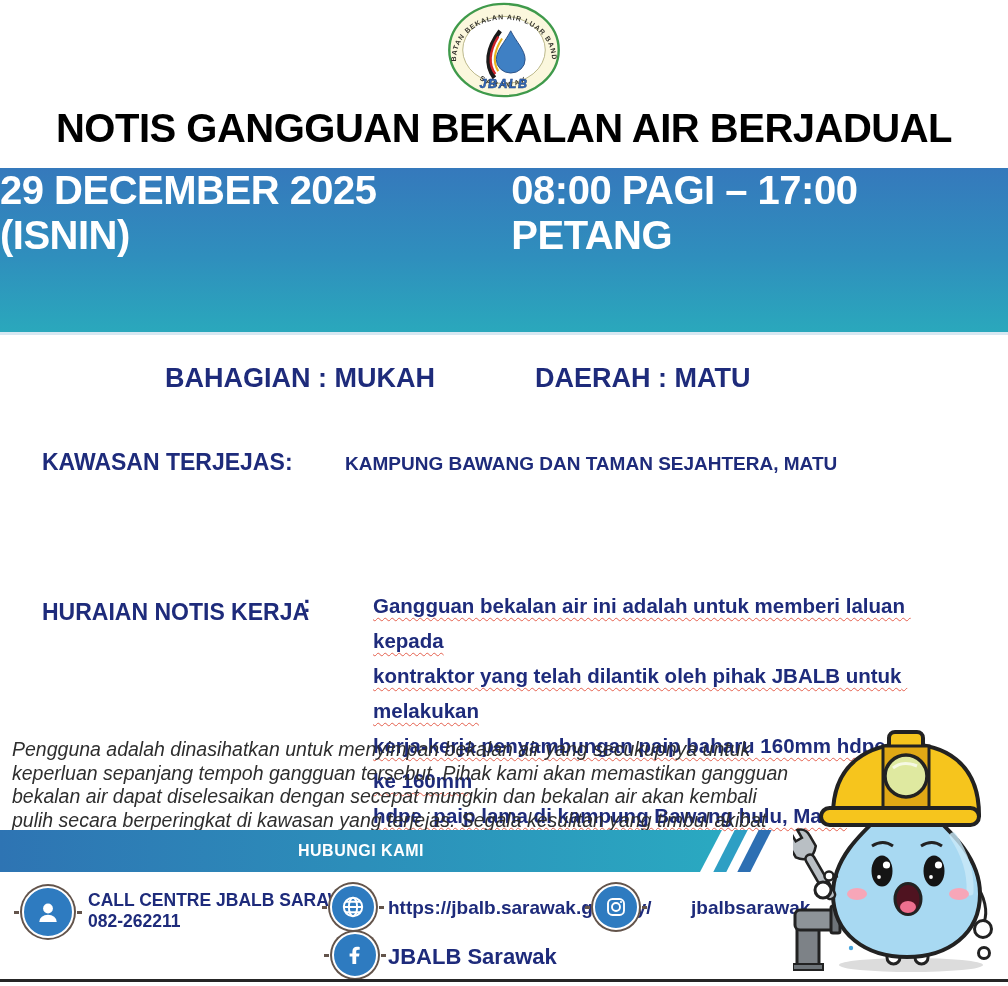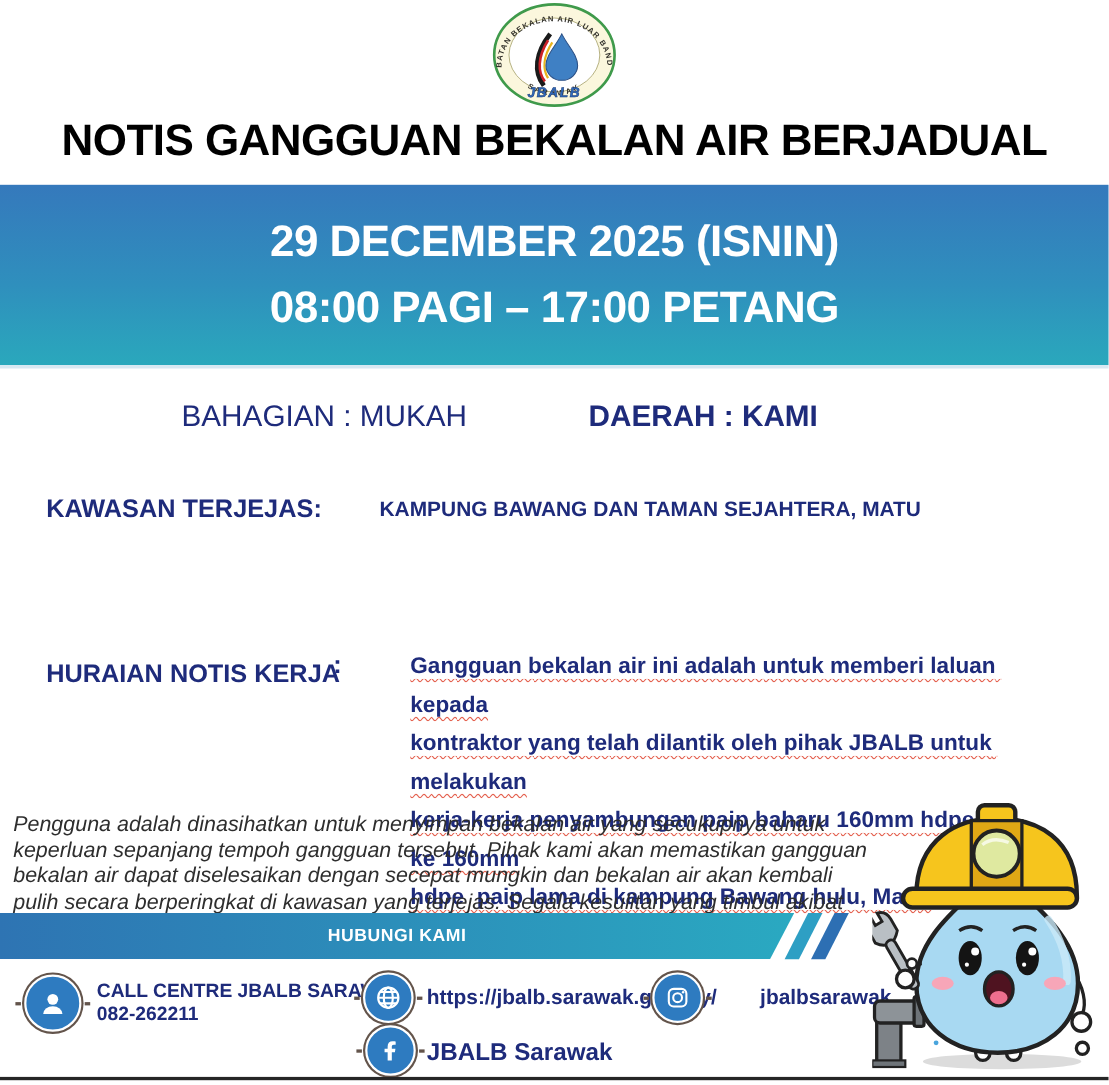--- a/index.html
+++ b/index.html
@@ -11,25 +11,25 @@
   .logo{position:absolute;left:446px;top:2px;width:116px;height:96px;}
   .title{
     position:absolute;left:0;top:106px;width:100%;text-align:center;
     font-size:40px;font-weight:800;letter-spacing:-0.5px;color:#000000;
   }
   
   .banner{
     position:absolute;left:0;top:168px;width:100%;height:164px;
     background:linear-gradient(180deg,#3579bc 0%,#2f8fbd 55%,#2aa8bc 100%);
     border-bottom:3px solid #d7e8f2;
-    display:flex;flex-direction:column;align-items:center;justify-content:center;gap:15px;
+    display:flex;justify-content:center;gap:15px;
     color:#ffffff;font-weight:800;font-size:40px;letter-spacing:-0.5px;
   }
   
-  .region-bahagian{position:absolute;left:165px;top:363px;font-size:27px;font-weight:400;}
+  .region-bahagian{position:absolute;left:165px;top:363px;font-size:27px;font-weight:700;}
   .region-daerah{position:absolute;left:535px;top:363px;font-size:27px;font-weight:800;}
   
   .kawasan-label{position:absolute;left:42px;top:449px;font-size:23px;font-weight:800;}
   .kawasan-colon{position:absolute;left:285px;top:449px;font-size:23px;font-weight:800;}
   .kawasan-value{position:absolute;left:345px;top:453px;width:640px;font-size:19px;font-weight:800;}
   
   .huraian-label{position:absolute;left:42px;top:591px;font-size:23px;font-weight:800;margin-top:8px;}
   .huraian-colon{position:absolute;left:303px;top:591px;font-size:23px;font-weight:800;}
   .huraian-lines{position:absolute;left:345px;top:588px;width:560px;}
   .huraian-line{
@@ -102,21 +102,21 @@
   </svg>
 
   <div class="title">NOTIS GANGGUAN BEKALAN AIR BERJADUAL</div>
 
   <div class="banner">
     <div>29 DECEMBER 2025 (ISNIN)</div>
     <div>08:00 PAGI – 17:00 PETANG</div>
   </div>
 
   <div class="region-bahagian">BAHAGIAN : MUKAH</div>
-  <div class="region-daerah">DAERAH : KAMI</div>
+  <div class="region-daerah">DAERAH : MATU</div>
 
   <div class="kawasan-label">KAWASAN TERJEJAS</div>
   <div class="kawasan-colon">:</div>
   <div class="kawasan-value">KAMPUNG BAWANG DAN TAMAN SEJAHTERA, MATU</div>
 
   <div class="huraian-label">HURAIAN NOTIS KERJA</div>
   <div class="huraian-colon">:</div>
   <div class="huraian-lines">
     <span class="huraian-line">Gangguan bekalan air ini adalah untuk memberi laluan kepada</span>
     <span class="huraian-line">kontraktor yang telah dilantik oleh pihak JBALB untuk melakukan</span>

